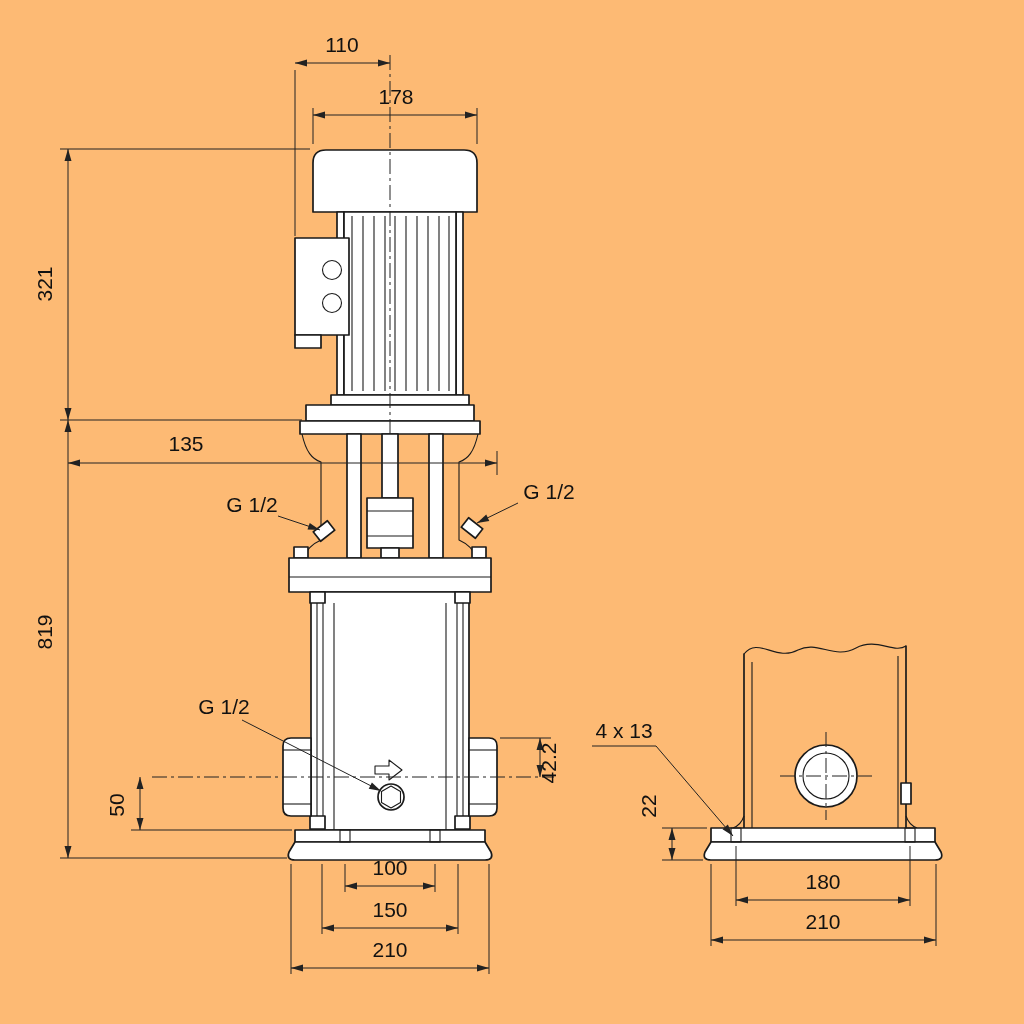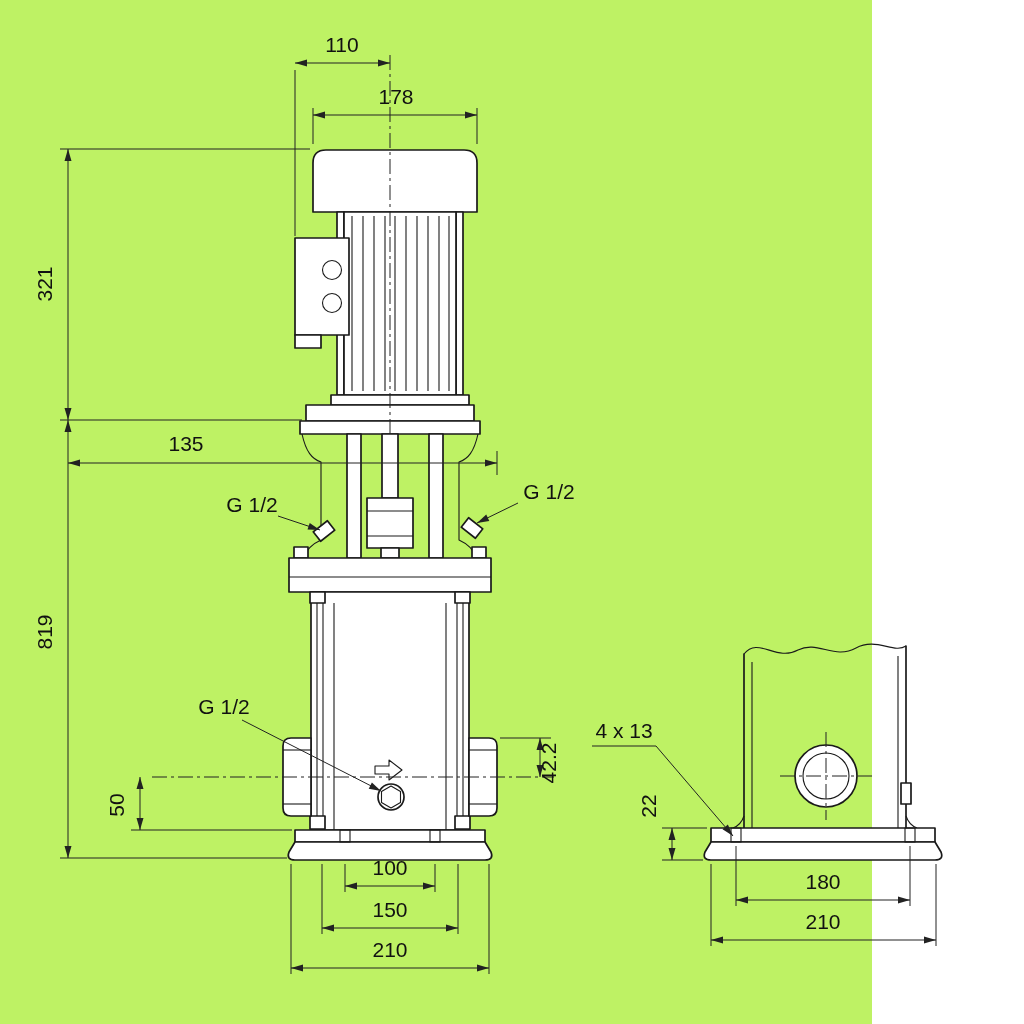--- a/index.html
+++ b/index.html
@@ -1,16 +1,16 @@
 <!DOCTYPE html>
 <html><head>
 <meta charset="utf-8">
 <style>
   html,body{margin:0;padding:0;background:#fff}
-  .stage{width:872px;height:1024px;position:relative;background:#bef264}
+  .stage{width:1024px;height:1024px;position:relative;background:#fdba74}
   svg{display:block}
   .fw{fill:#fff;stroke:#1a1a1a;stroke-width:1.7;stroke-linejoin:round}
   .ol{fill:none;stroke:#1a1a1a;stroke-width:1.7;stroke-linejoin:round;stroke-linecap:round}
   .ol2{fill:none;stroke:#1a1a1a;stroke-width:1.1;stroke-linejoin:round}
   .dim{fill:none;stroke:#222;stroke-width:1}
   .cl{fill:none;stroke:#222;stroke-width:1;stroke-dasharray:15 4 3 4}
   .lbl{font-family:"Liberation Sans",sans-serif;font-size:21px;fill:#111}
   .arr{fill:#222;stroke:none}
 </style>
 </head>

